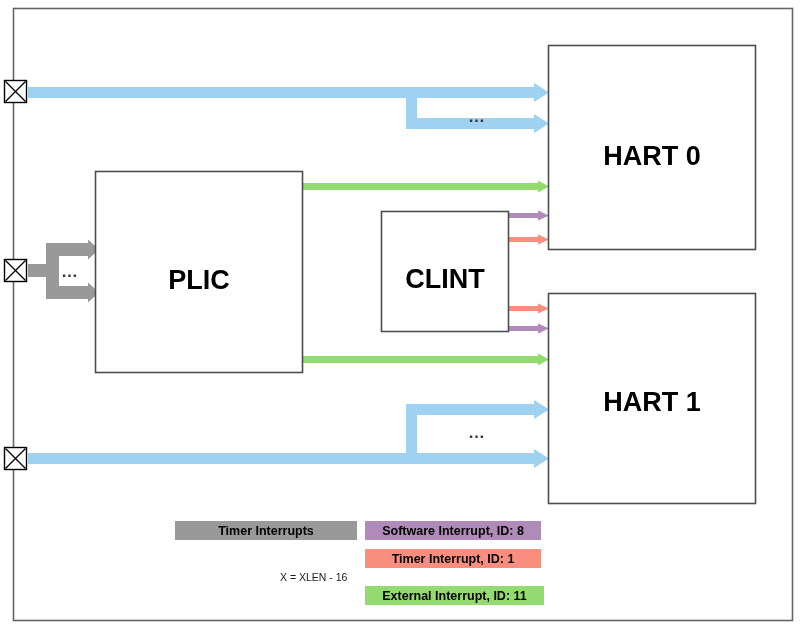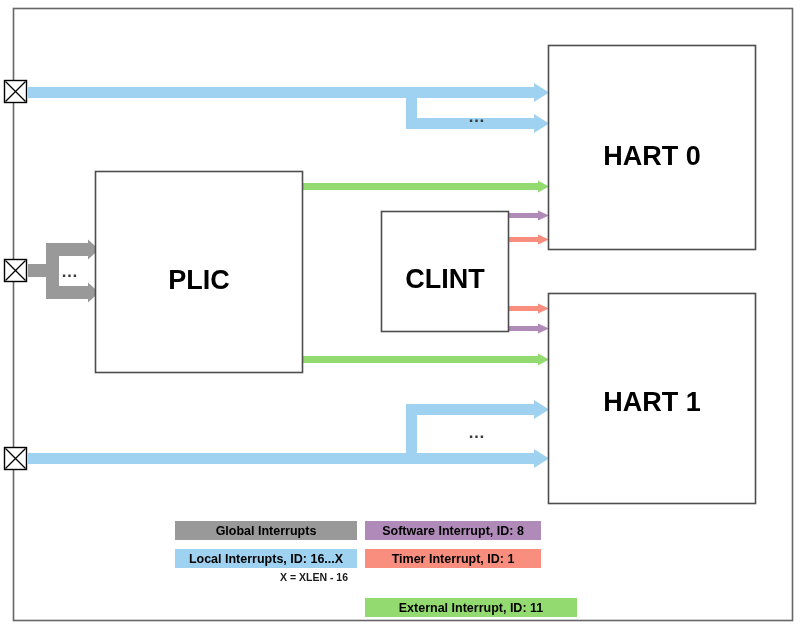--- a/index.html
+++ b/index.html
@@ -48,21 +48,21 @@
     font-size: 12.5px;
     font-weight: bold;
     color: #000000;
     box-sizing: border-box;
     white-space: nowrap;
   }
   .legend-note {
     position: absolute;
     font-family: "Liberation Sans", sans-serif;
     font-size: 10.5px;
-    font-weight: bold;
+    font-weight: normal;
     color: #1a1a1a;
     white-space: nowrap;
   }
 </style>
 </head>
 <body>
 
 <div id="canvas">
 
   <svg id="diagram" viewBox="0 0 804 631">
@@ -176,34 +176,31 @@
     </g>
     <g>
       <rect x="4.5" y="447.5" width="22" height="22" fill="#FFFFFF" stroke="#000000" stroke-width="1.4"></rect>
       <line x1="5.5" y1="448.5" x2="25.5" y2="468.5" stroke="#000000" stroke-width="1.2"></line>
       <line x1="25.5" y1="448.5" x2="5.5" y2="468.5" stroke="#000000" stroke-width="1.2"></line>
     </g>
 
   </svg>
 
   <div class="legend-item" style="left:175px; top:521px; width:182px; height:19px; background:#999999;">
-    <span>Global Interrupts</span>
-  </div>
-
-  <div class="legend-item" style="left:175px; top:549px; width:182px; height:19px; background:#9FD2F0;">
-    <span>Local Interrupts, ID: 16...X</span>
-  </div>
+    <span>Timer Interrupts</span>
+  </div>
+
 
   <div class="legend-item" style="left:365px; top:521px; width:176px; height:19px; background:#B08AB8;">
     <span>Software Interrupt, ID: 8</span>
   </div>
 
   <div class="legend-item" style="left:365px; top:549px; width:176px; height:19px; background:#F98E7E;">
     <span>Timer Interrupt, ID: 1</span>
   </div>
 
-  <div class="legend-item" style="left:365px; top:586px; width:212px; height:19px; background:#93DB70;margin-top:12px;">
+  <div class="legend-item" style="left:365px; top:586px; width:179px; height:19px; background:#93DB70;">
     <span>External Interrupt, ID: 11</span>
   </div>
 
   <div class="legend-note" style="left:280px; top:571px;">X = XLEN - 16</div>
 
 </div>
 
 </body></html>

